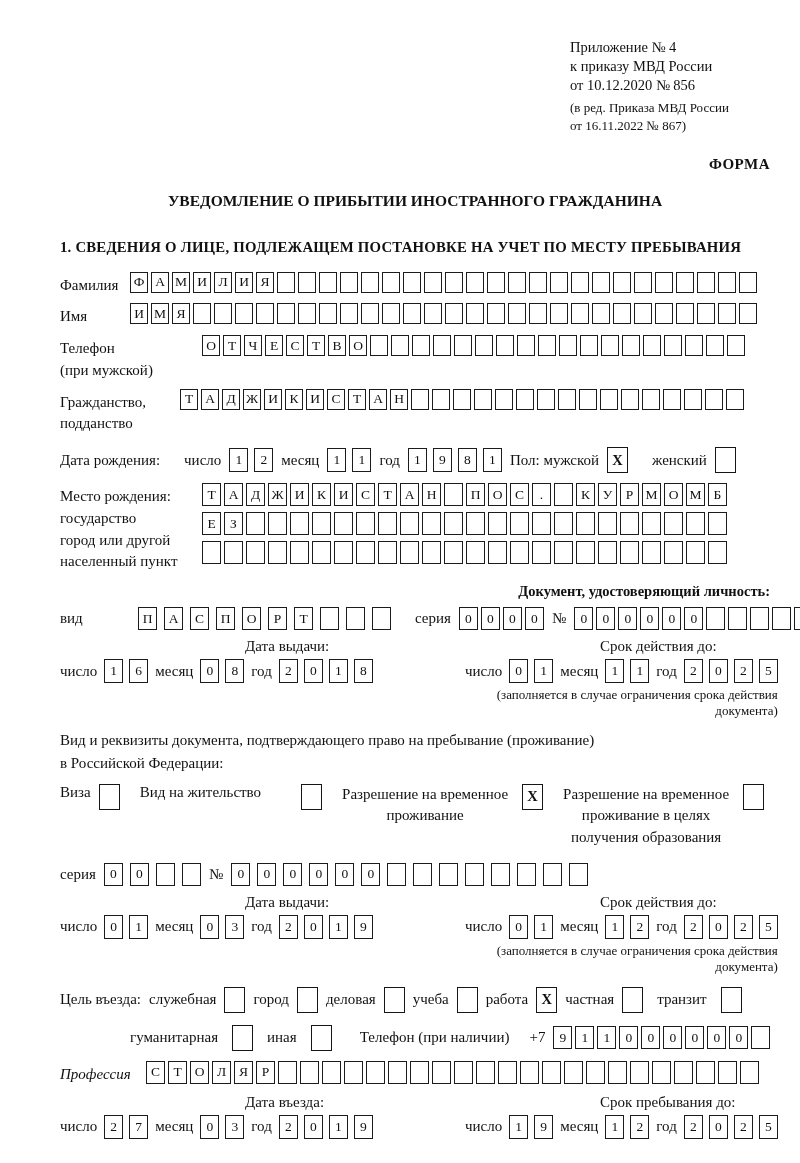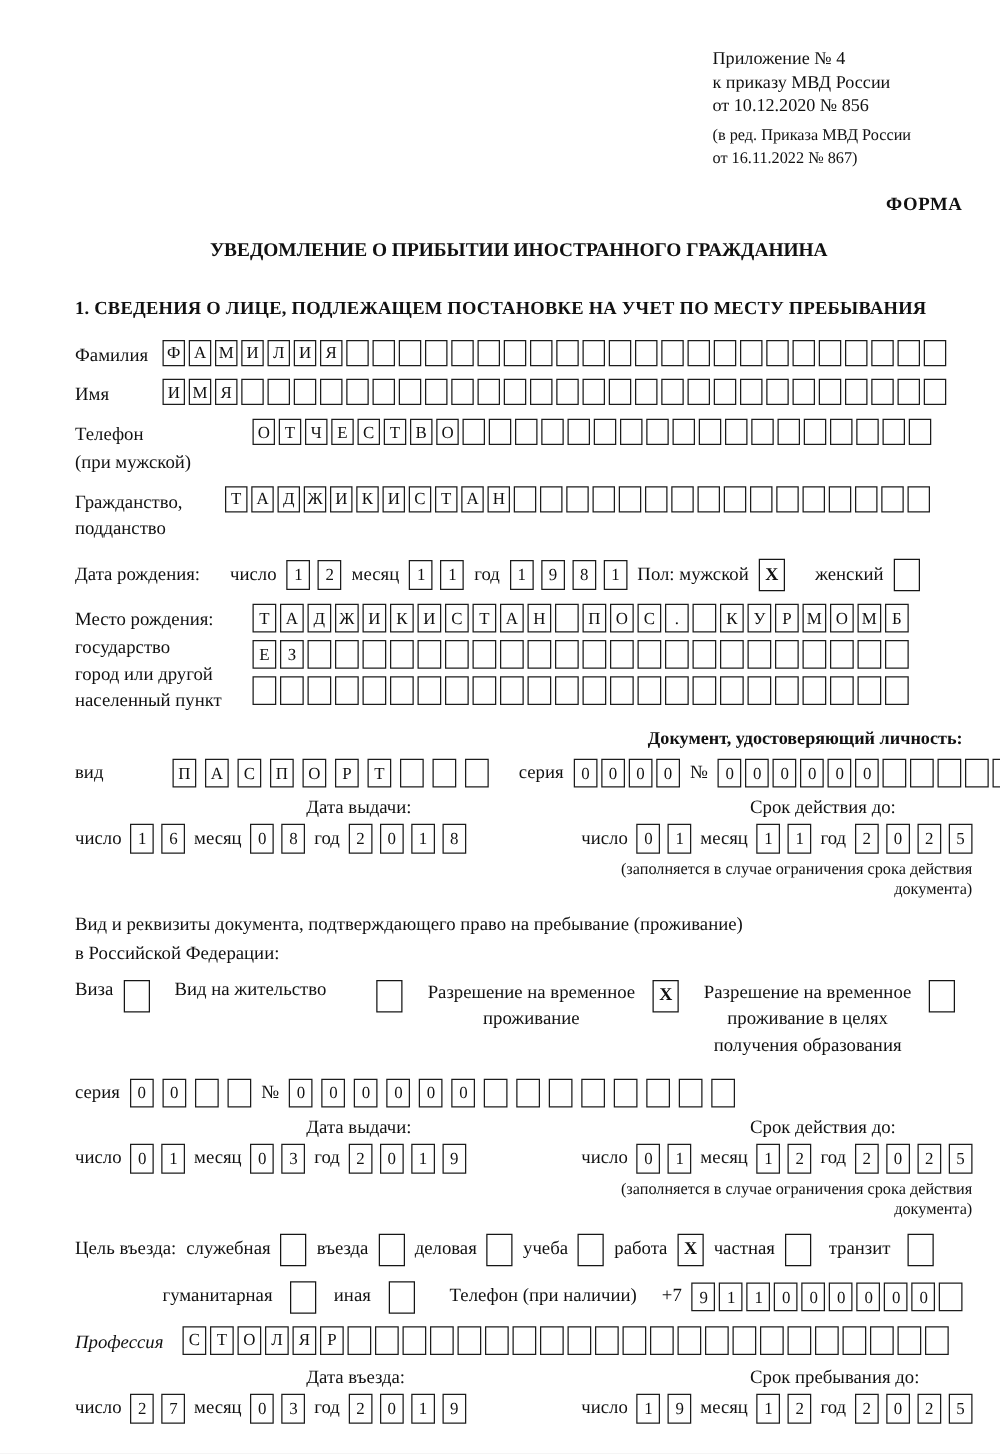--- a/index.html
+++ b/index.html
@@ -543,21 +543,21 @@
     </div>
   </div>
 
   <div class="purpose-row">
     <span>Цель въезда:</span>
     <span class="gap8"></span>
     <span>служебная</span>
     <span class="gap8"></span>
     <span class="cb"></span>
     <span class="gap8"></span>
-    <span>въезда</span>
+    <span>город</span>
     <span class="gap8"></span>
     <span class="cb"></span>
     <span class="gap8"></span>
     <span>деловая</span>
     <span class="gap8"></span>
     <span class="cb"></span>
     <span class="gap8"></span>
     <span>учеба</span>
     <span class="gap8"></span>
     <span class="cb"></span>

